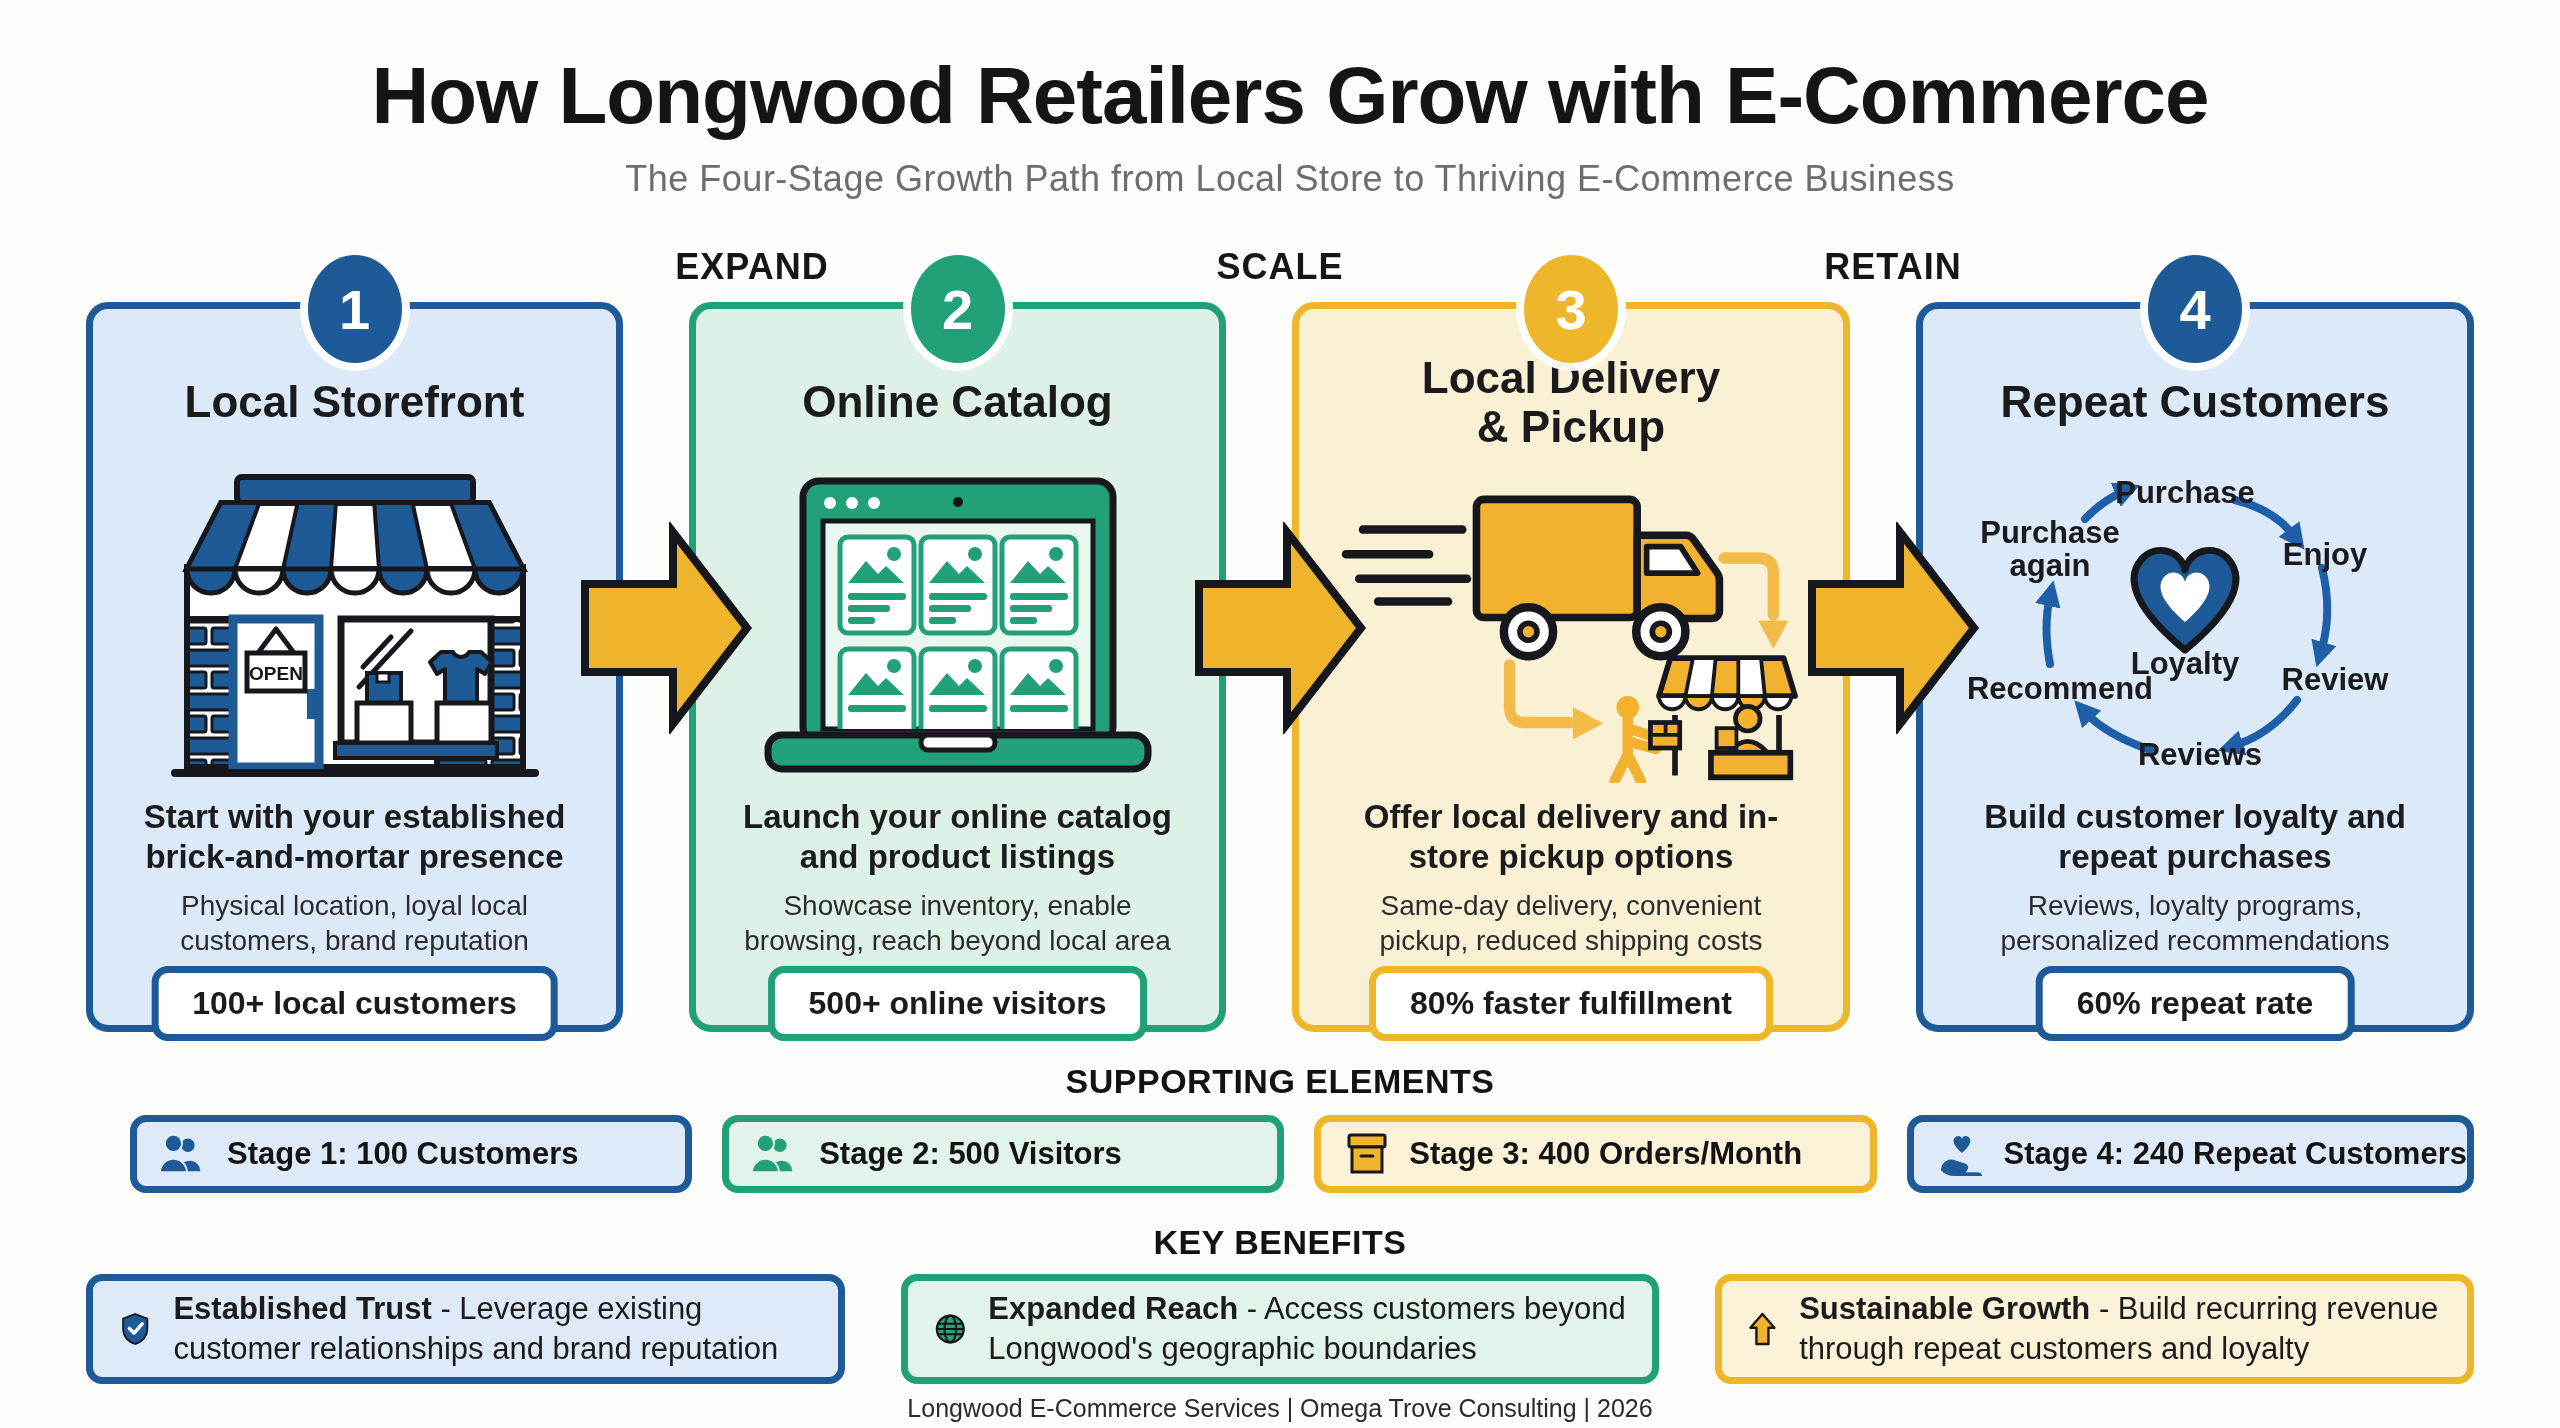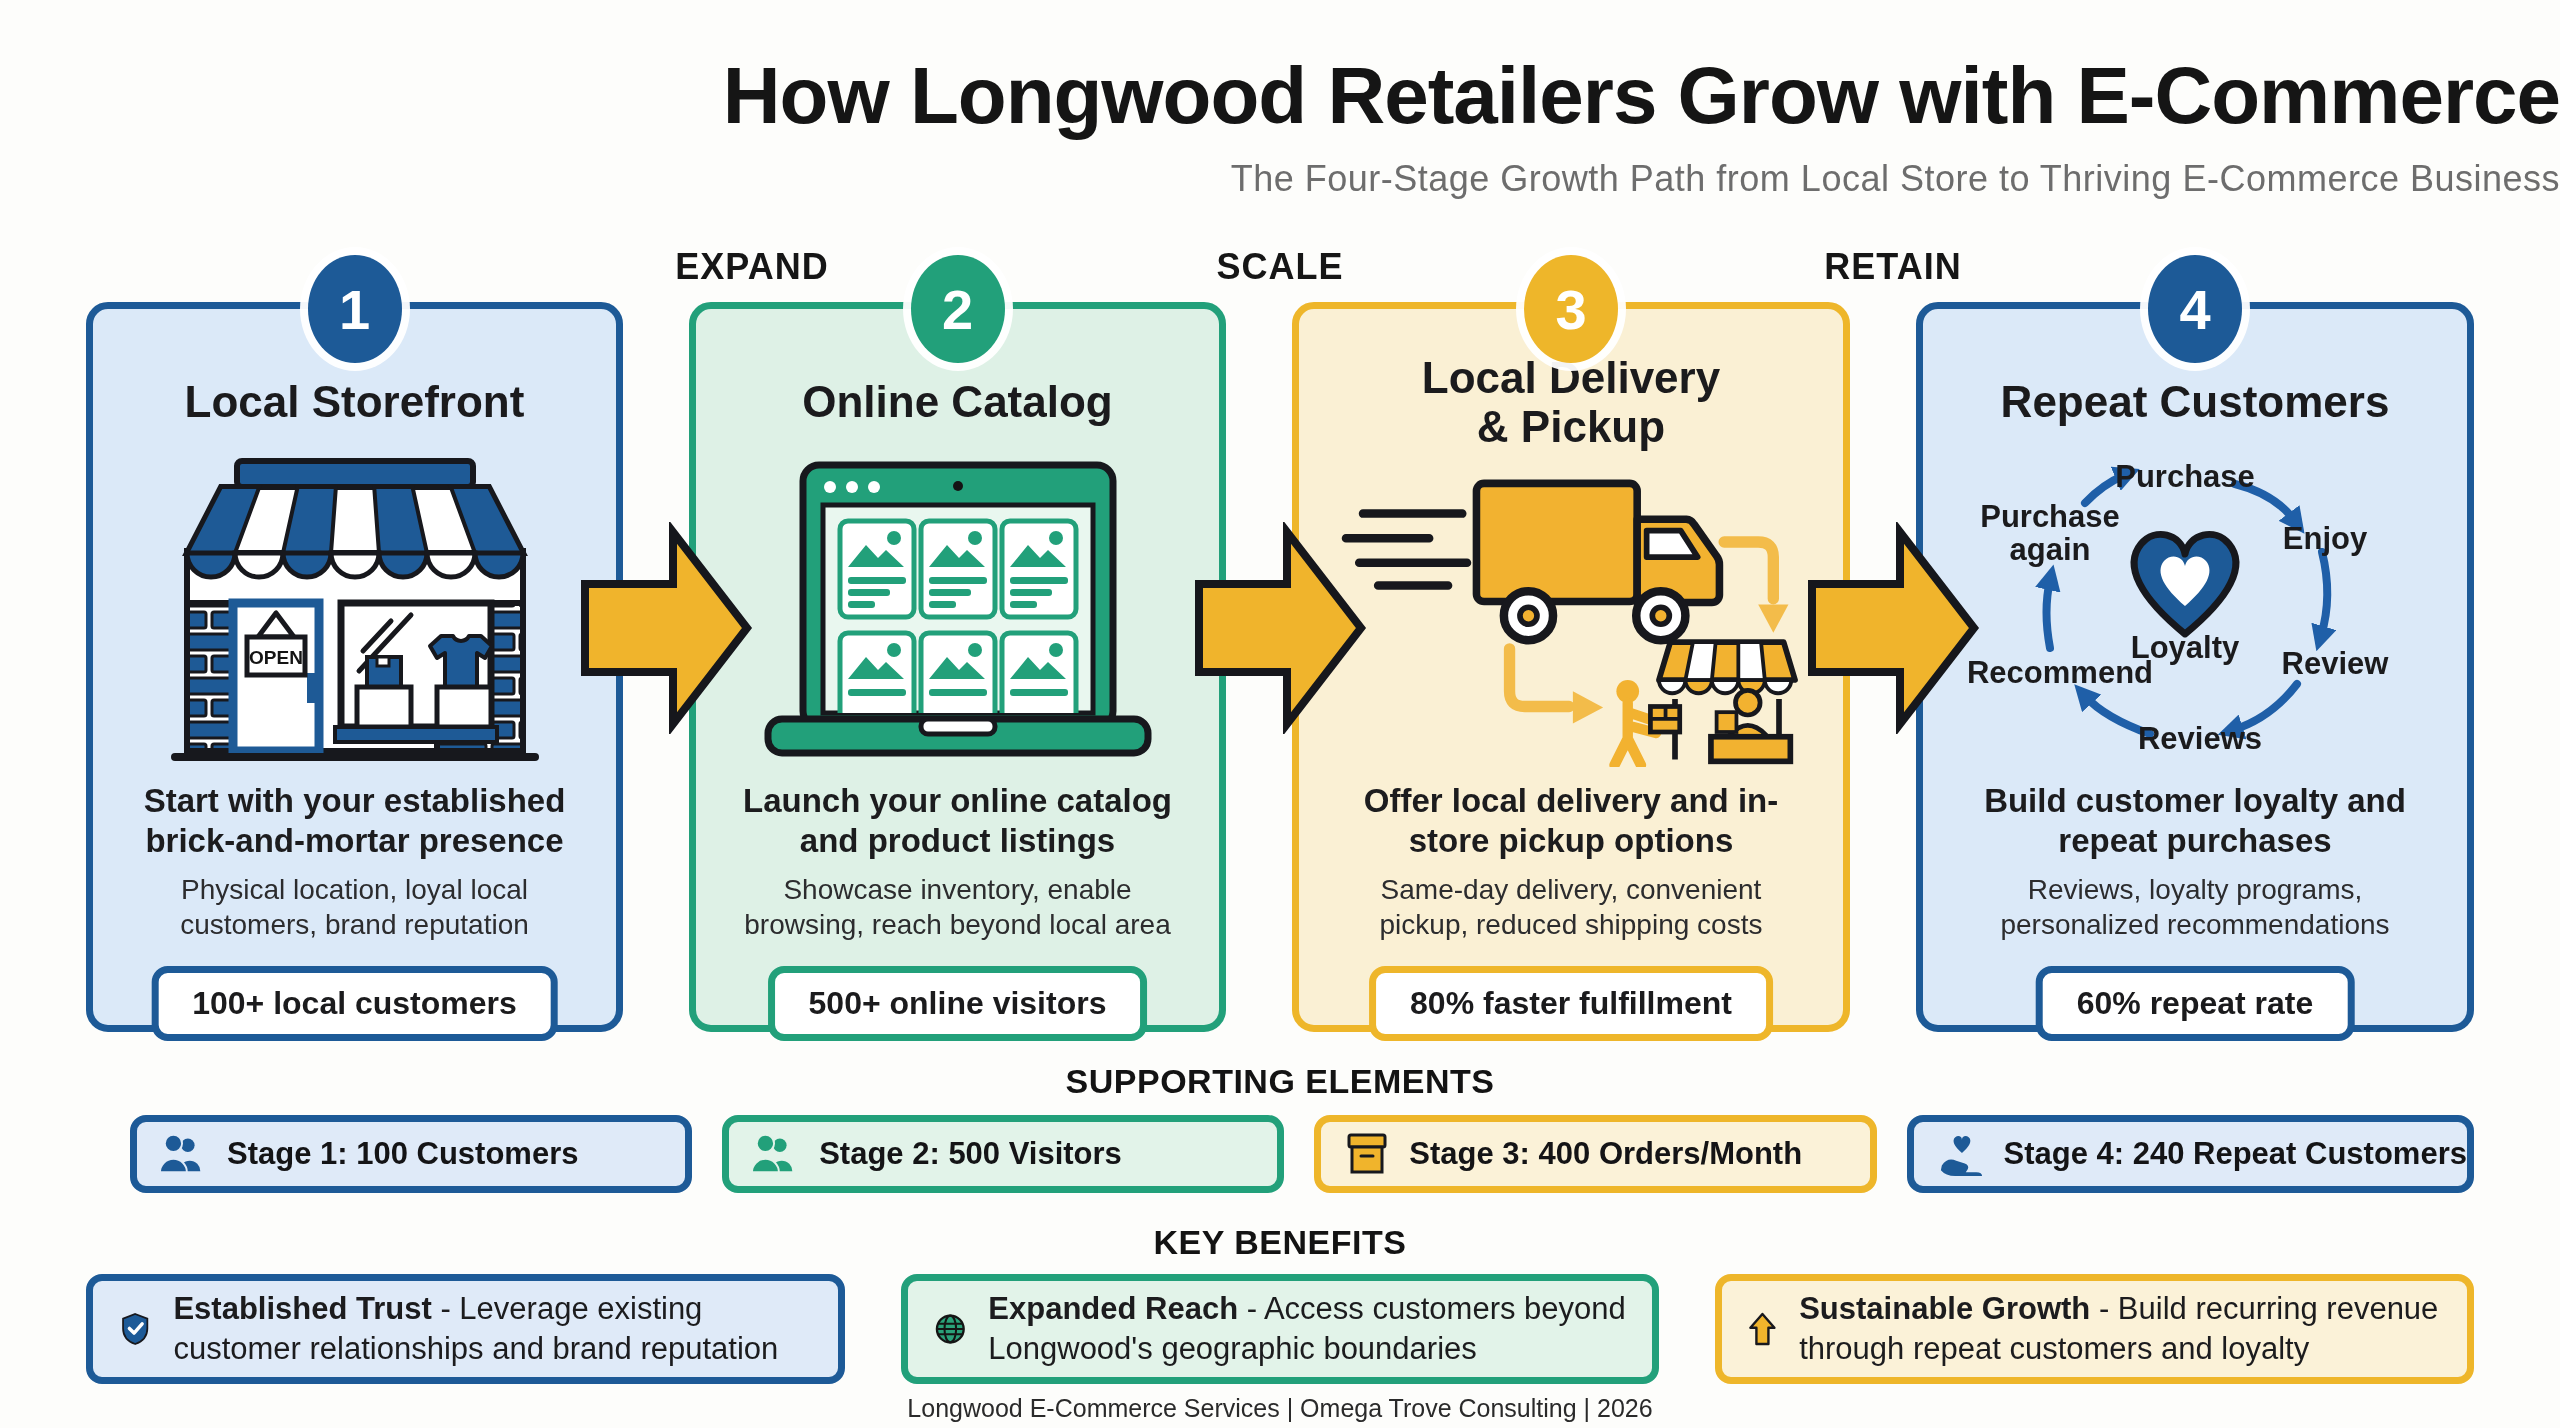--- a/index.html
+++ b/index.html
@@ -1,20 +1,20 @@
 <!DOCTYPE html>
 <html><head>
 <meta charset="utf-8">
 <style>
   * { margin:0; padding:0; box-sizing:border-box; }
   body { background:#e8e8e8; font-family:"Liberation Sans", sans-serif; }
   .canvas { position:relative; width:2560px; height:1428px; background:#fdfdfb; overflow:hidden; }
 
   
-  .hdr { text-align:right; padding-top:50px;padding-left:20px; }
+  .hdr { text-align:center; padding-top:50px;padding-left:20px; }
   .hdr h1 { font-size:80px; font-weight:800; letter-spacing:-1px; color:#151515; }
   .hdr .sub { margin-top:16px; font-size:36px; font-weight:400; color:#6d6d6d; letter-spacing:0.5px; }
 
   
   .stages-row { position:relative; margin:102px 86px 0; display:flex; gap:66px; }
   .stage-card { position:relative; flex:1; height:730px; border-radius:22px; border:7px solid var(--c);
                 background:var(--f); display:flex; flex-direction:column; align-items:center; padding:40px 22px 0; }
   .c-blue   { --c:#1d5a97; --f:#dbe9f8; }
   .c-green  { --c:#22a07a; --f:#def1e6; }
   .c-yellow { --c:#eeb62a; --f:#faf0d4; }
@@ -22,21 +22,21 @@
   .stage-circle { position:absolute; top:-54px; left:50%; transform:translateX(-50%);
                   width:94px; height:108px; border-radius:50%; background:var(--c);
                   box-shadow:0 0 0 8px rgba(255,255,255,0.95); color:#fff; font-size:56px; font-weight:800;
                   display:flex; align-items:center; justify-content:center; z-index:6; }
   .flow-label { position:absolute; top:-56px; transform:translateX(-50%); font-size:36px; font-weight:800;
                 letter-spacing:1px; color:#161616; }
   .flow-arrow { position:absolute; top:220px; transform:translateX(-50%); z-index:5; }
 
   .stage-title { font-size:44px; font-weight:800; color:#1b1b1d; text-align:center; line-height:1.12;
                  min-height:106px; display:flex; align-items:center; white-space:pre-line; }
-  .stage-illu { height:312px; width:100%; display:flex; align-items:center; justify-content:center; }
+  .stage-illu { height:312px; width:100%; display:flex; align-items:center; justify-content:center;margin-top:16px; }
   .stage-desc { margin-top:14px; font-size:33px; font-weight:700; color:#1c1c1e; text-align:center;
                 line-height:1.22; max-width:470px; }
   .stage-sub  { margin-top:10px; font-size:28px; font-weight:400; color:#2c2c2e; text-align:center;
                 line-height:1.28; max-width:440px; }
   .stage-badge { position:absolute; bottom:-16px; left:50%; transform:translateX(-50%);
                  background:#fff; border:7px solid var(--c); border-radius:16px; padding:12px 34px;
                  font-size:32px; font-weight:800; color:#1b1b1d; white-space:nowrap; z-index:4; }
 
   
   .cycle-wrap { position:relative; width:500px; height:312px; }

